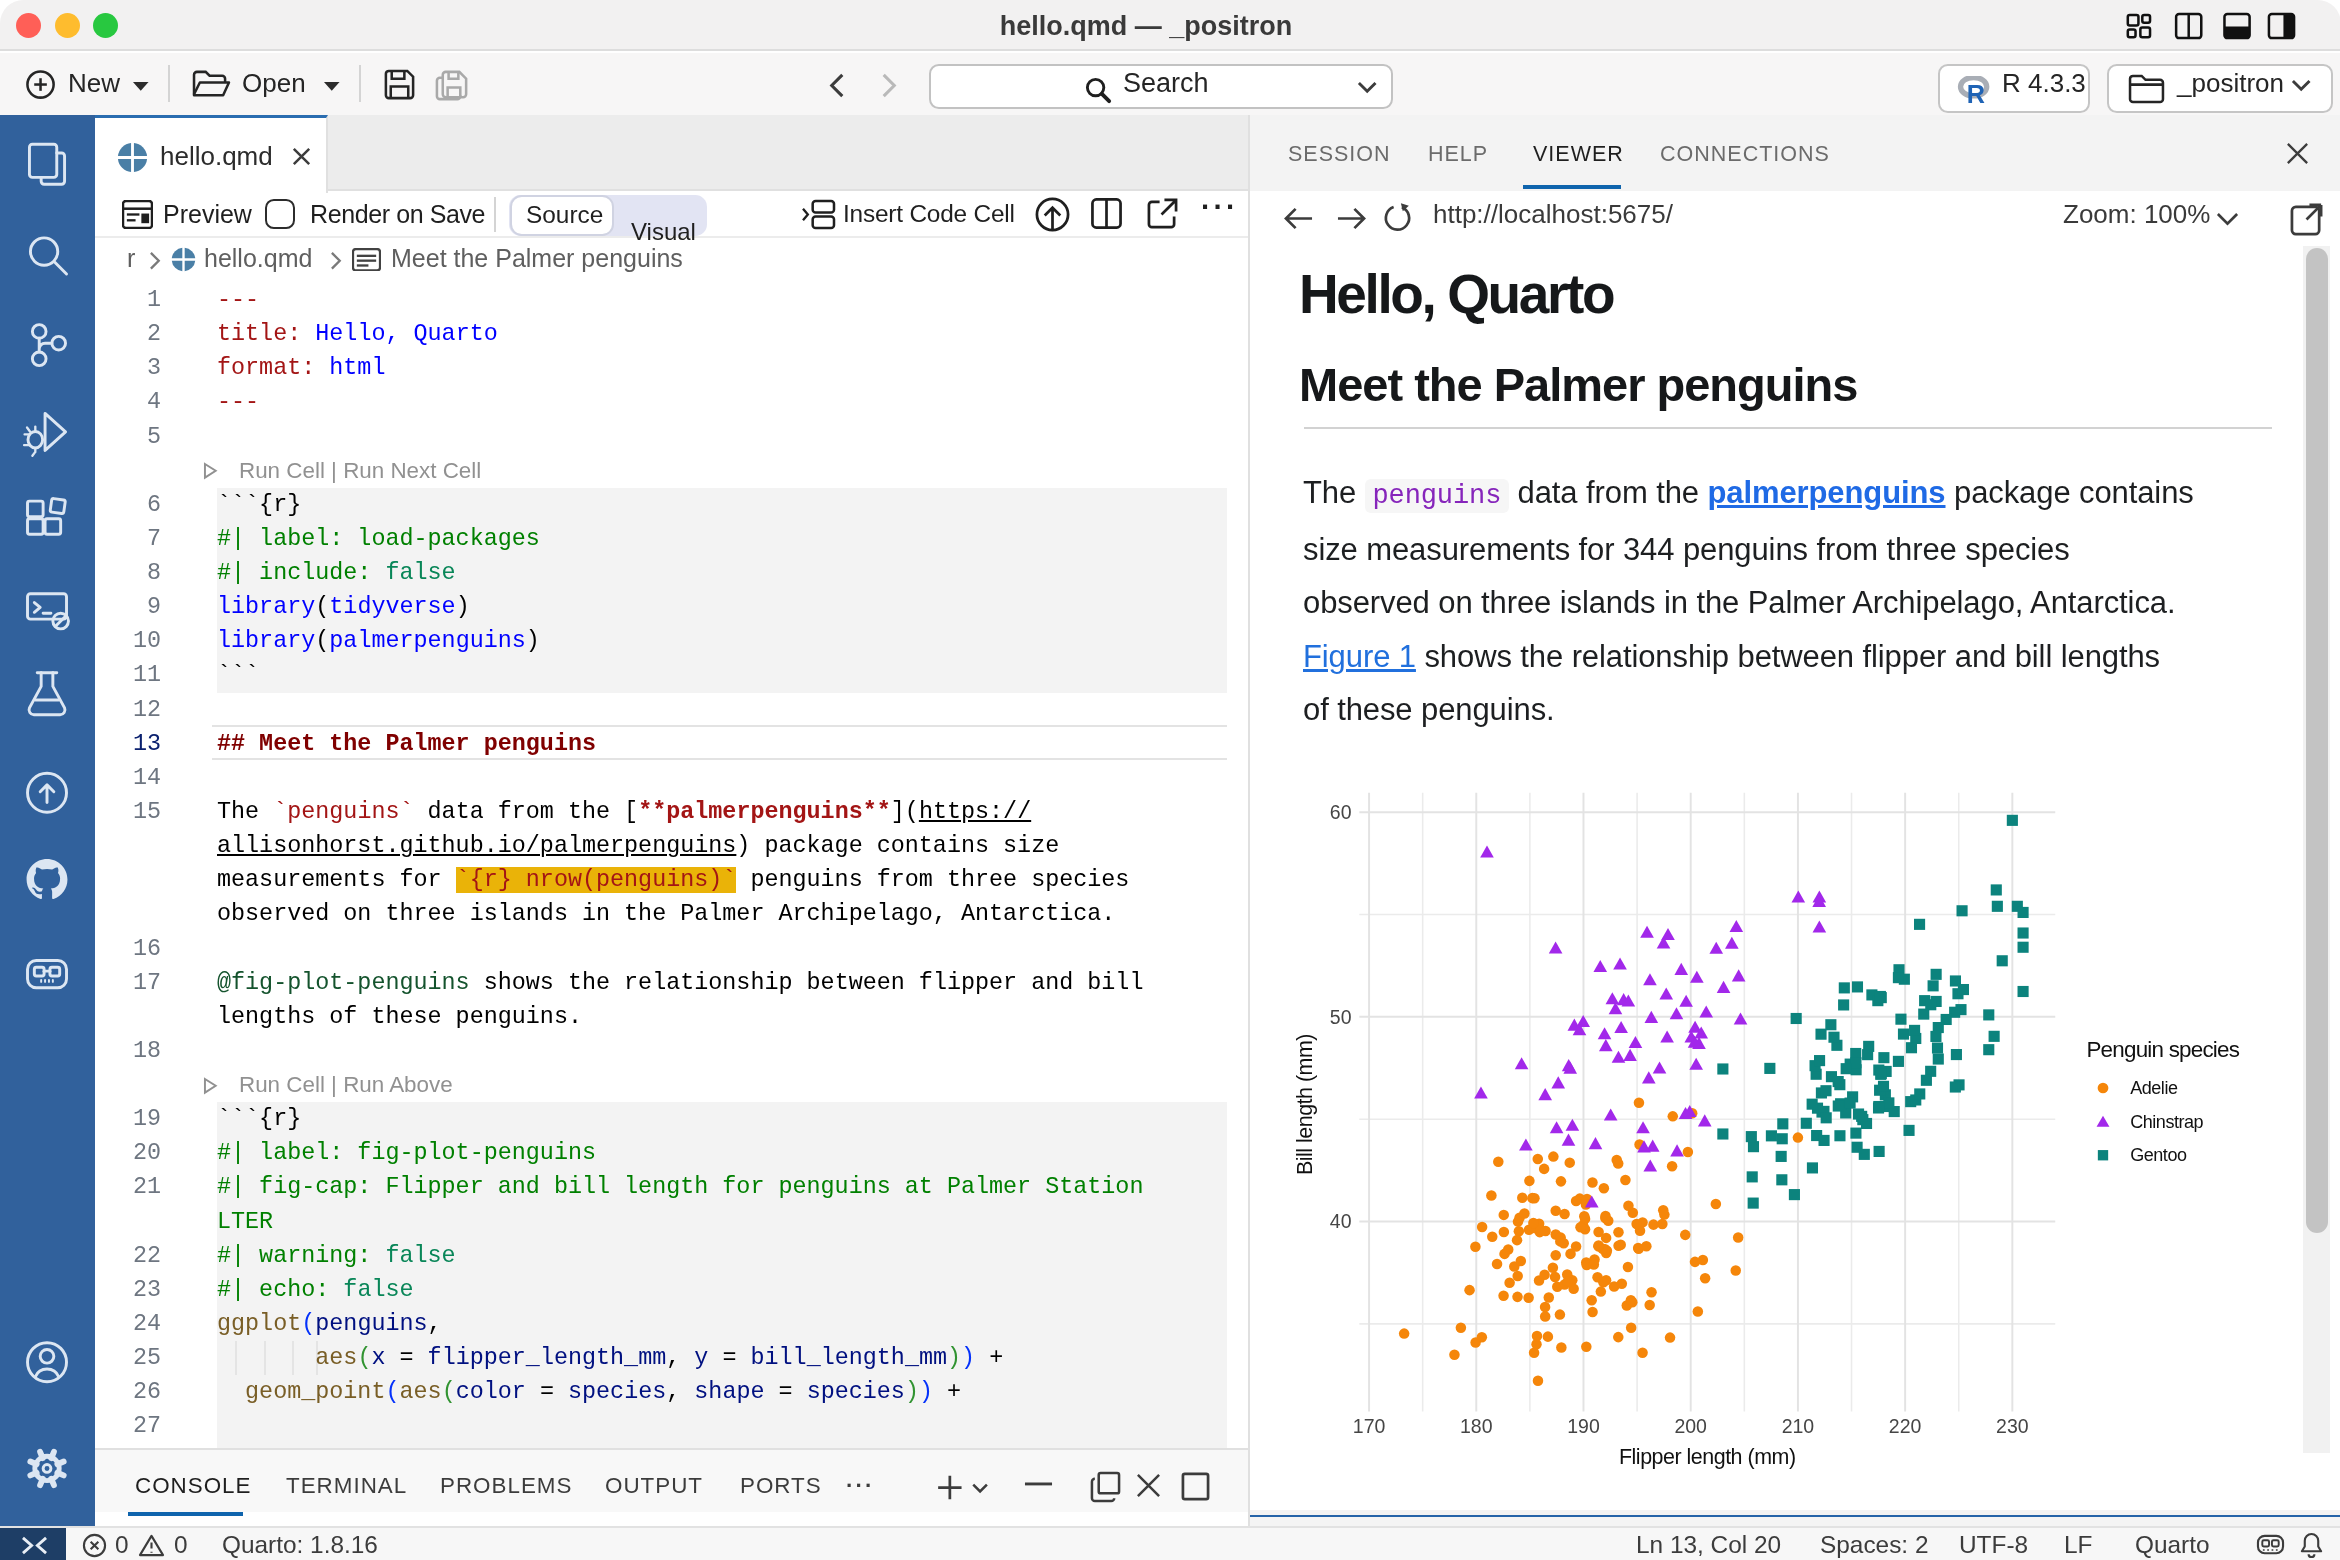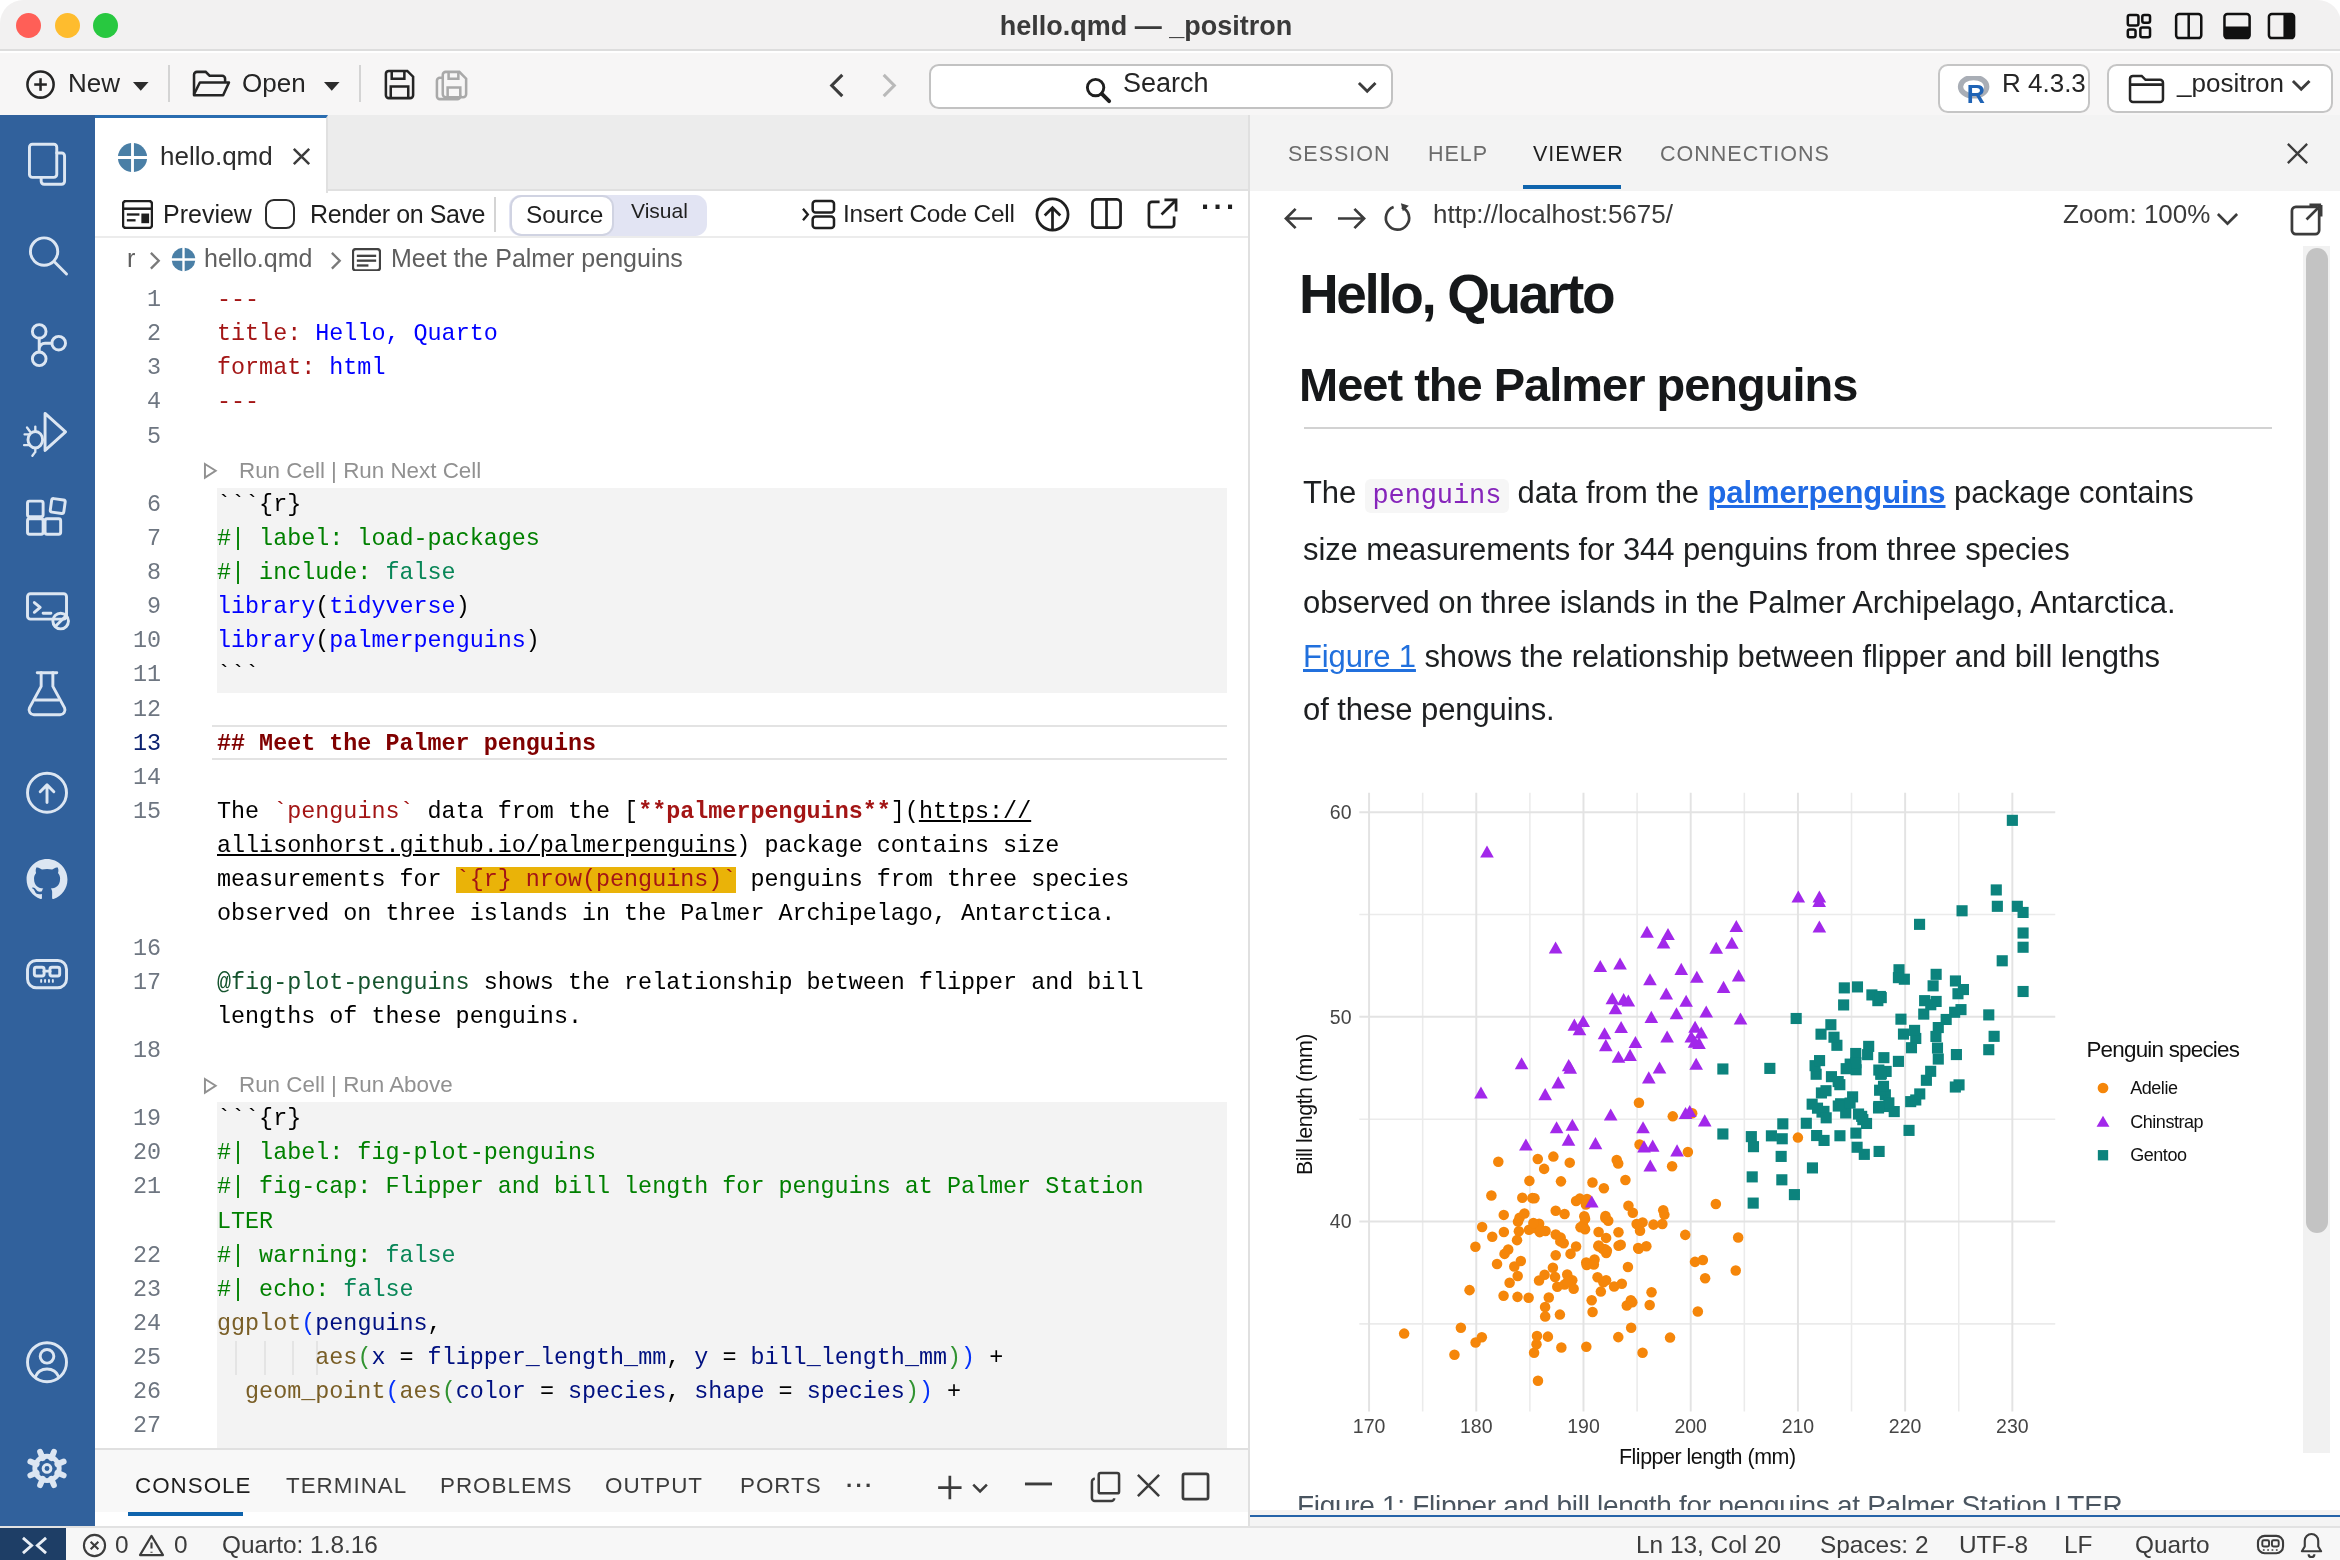--- a/index.html
+++ b/index.html
@@ -239,21 +239,21 @@
     <line x1="5" y1="21" x2="14" y2="21" stroke="#1f1f1f" stroke-width="2.4"></line>
     <rect x="20" y="14" width="8" height="10" fill="#1f1f1f"></rect>
   </svg>
   <div class="abs" style="left:68px;top:8.8px;font-size:25px">Preview</div>
   <rect class="abs" style="left:170px;top:7.8px;width:30px;height:30px;border:2.9px solid #2c2c2c;border-radius:8.8px"></rect>
   <div class="abs" style="left:215px;top:8.8px;font-size:25px;letter-spacing:-0.4px">Render on Save</div>
   <div class="abs" style="left:399px;top:5.9px;width:2px;height:35px;background:#d4d4d4"></div>
   <div class="abs" style="left:414px;top:3.9px;width:198px;height:41px;background:#e2e4f3;border-radius:11.7px"></div>
   <div class="abs" style="left:415px;top:3.9px;width:104px;height:41px;background:#fff;border:2px solid #d0d3e2;border-radius:11.7px"></div>
   <div class="abs" style="left:431px;top:9.8px;font-size:24.4px">Source</div>
-  <div class="abs" style="left:536px;top:8px;font-size:21px">Visual</div>
+  <div class="abs" style="left:536px;top:27px;font-size:24px">Visual</div>
   <svg class="abs" style="left:706px;top:7.8px" width="35" height="31" viewBox="0 0 36 32">
     <path d="M2 10 l5 6 -5 6" fill="none" stroke="#1f1f1f" stroke-width="2.4"></path>
     <g fill="none" stroke="#1f1f1f" stroke-width="2.6">
         <rect x="12" y="2" width="22" height="12" rx="3"></rect>
         <rect x="12" y="18" width="22" height="12" rx="3"></rect>
       </g>
   </svg>
   <div class="abs" style="left:748px;top:8.8px;font-size:24.4px;letter-spacing:-0.2px">Insert Code Cell</div>
   <svg class="abs" style="left:939px;top:4.9px" width="37" height="37" viewBox="0 0 38 38">
     <circle cx="19" cy="19" r="16" fill="none" stroke="#1f1f1f" stroke-width="2.8"></circle>
@@ -817,21 +817,20 @@
       <text x="469" y="742" font-size="22" letter-spacing="-0.5" fill="#111" text-anchor="middle">Flipper length (mm)</text>
       <text x="63" y="373" font-size="22" letter-spacing="-0.5" fill="#111" text-anchor="middle" transform="rotate(-90 63 373)">Bill length (mm)</text>
       <text x="858" y="324" font-size="23" letter-spacing="-0.8" fill="#111">Penguin species</text>
       <circle cx="875" cy="356" r="5.5" fill="#f5860a"></circle>
       <text x="903" y="362" font-size="18.5" letter-spacing="-0.5" fill="#111">Adelie</text>
       <path d="M875 384.4 L881.6 395.8 L868.4 395.8 Z" fill="#a228ea"></path>
       <text x="903" y="397" font-size="18.5" letter-spacing="-0.5" fill="#111">Chinstrap</text>
       <rect x="869.7" y="419.7" width="10.6" height="10.6" fill="#0c837d"></rect>
       <text x="903" y="431" font-size="18.5" letter-spacing="-0.5" fill="#111">Gentoo</text>
     </svg>
-  <div class="abs" style="left:47px;top:1244px;font-size:28px;letter-spacing:-0.3px;color:#4a5560">Figure 1: Flipper and bill length for penguins at Palmer Station LTER</div>
   <div class="abs" style="left:1053px;top:0;width:27px;height:1207px;background:#f1f1f1"></div>
     <div class="abs" style="left:1056px;top:2px;width:22.4px;height:985px;background:#c3c3c3;border-radius:11.7px"></div>
 </div>
 <div class="abs" id="bluestrip"></div>
 <div class="abs" id="bluebottom"></div>
 <div class="abs" id="understrip"></div>
 
 <div class="abs" id="status">
   <div class="abs" id="remote"></div>
   <svg class="abs" style="left:17.6px;top:4.9px" width="33" height="25" viewBox="0 0 34 26">

